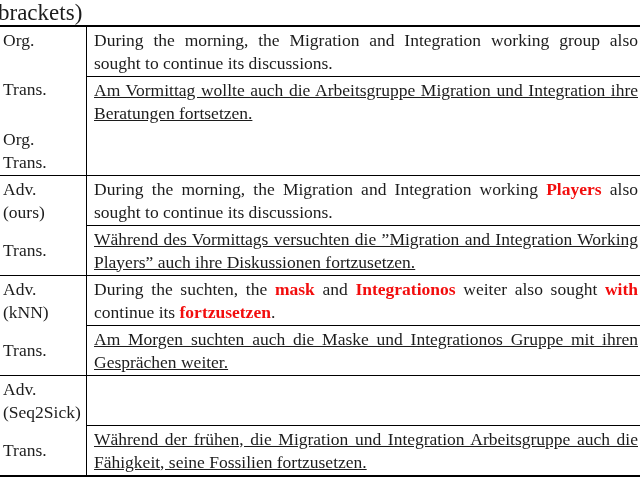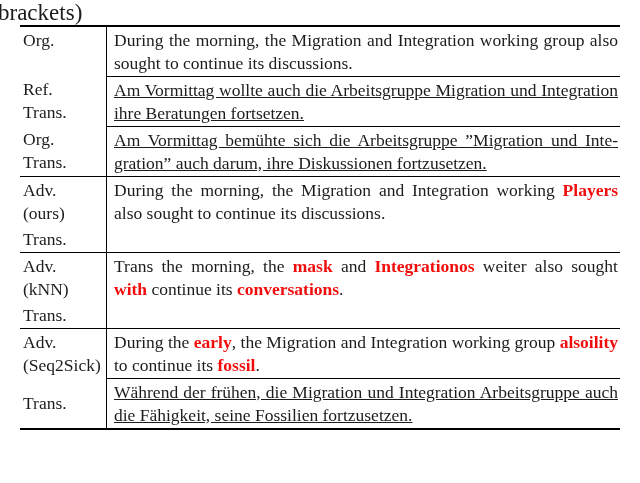--- a/index.html
+++ b/index.html
@@ -8,21 +8,21 @@
   body {
     width:640px; height:483px; overflow:hidden;
     background:#ffffff; color:var(--ink);
     font-family:"Liberation Serif", serif;
   }
   .caption {
     font-size:23px; line-height:25px; height:25px;
     margin-left:-2px; white-space:nowrap;
   }
   .adv-table {
-    margin:0 20px;
+    margin:0 0;
     border-top:2.5px solid var(--rule);
     border-bottom:2.5px solid var(--rule);
     font-size:17.5px; line-height:23px;
   }
   .row { display:flex; align-items:stretch; }
   .row.group-start { border-top:1.5px solid var(--rule); }
   .label-cell {
     flex:0 0 87px; width:87px;
     border-right:1px solid var(--rule);
     padding:1.5px 2px 1.5px 3px;
@@ -49,62 +49,61 @@
 
   <div class="adv-table" id="adv-table">
       <div class="row">
         <div class="label-cell v-top">
           <div>Org.</div>
         </div>
         <div class="text-cell"><span>During the morning, the Migration and Integration working group also sought to continue its discussions.</span></div>
       </div>
       <div class="row">
         <div class="label-cell v-top">
-          <div>Ref.</div>
           <div>Trans.</div>
         </div>
         <div class="text-cell"><span>Am Vormittag wollte auch die Arbeitsgruppe Migration und Integra­tion ihre Beratungen fortsetzen.</span></div>
       </div>
       <div class="row">
         <div class="label-cell v-top">
           <div>Org.</div>
           <div>Trans.</div>
         </div>
-        <div class="text-cell"><span>Am Vormittag bemühte sich die Arbeitsgruppe ”Migration und Inte­gration” auch darum, ihre Diskussionen fortzusetzen.</span></div>
       </div>
       <div class="row group-start">
         <div class="label-cell v-top">
           <div>Adv.</div>
           <div>(ours)</div>
         </div>
         <div class="text-cell"><span>During the morning, the Migration and Integration working </span><span class="red">Players</span><span> also sought to continue its discussions.</span></div>
       </div>
       <div class="row">
         <div class="label-cell v-center">
           <div>Trans.</div>
         </div>
+        <div class="text-cell"><span>Während des Vormittags versuchten die ”Migration and Integration Working Players” auch ihre Diskussionen fortzusetzen.</span></div>
       </div>
       <div class="row group-start">
         <div class="label-cell v-top">
           <div>Adv.</div>
           <div>(kNN)</div>
         </div>
-        <div class="text-cell"><span>Trans the morning, the </span><span class="red">mask</span><span> and </span><span class="red">Integrationos</span><span> weiter also sought </span><span class="red">with</span><span> continue its </span><span class="red">conversations</span><span>.</span></div>
+        <div class="text-cell"><span>During the suchten, the </span><span class="red">mask</span><span> and </span><span class="red">Integrationos</span><span> weiter also sought </span><span class="red">with</span><span> continue its </span><span class="red">fortzusetzen</span><span>.</span></div>
       </div>
       <div class="row">
         <div class="label-cell v-center">
           <div>Trans.</div>
         </div>
+        <div class="text-cell"><span>Am Morgen suchten auch die Maske und Integrationos Gruppe mit ihren Gesprächen weiter.</span></div>
       </div>
       <div class="row group-start">
         <div class="label-cell v-top">
           <div>Adv.</div>
           <div>(Seq2Sick)</div>
         </div>
-        <div class="text-cell"><span>During the </span><span class="red">early</span><span>, the Migration and Integration working group </span><span class="red">alsoility</span><span> to continue its </span><span class="red">fossil</span><span>.</span></div>
       </div>
       <div class="row">
         <div class="label-cell v-center">
           <div>Trans.</div>
         </div>
         <div class="text-cell"><span>Während der frühen, die Migration und Integration Arbeitsgruppe auch die Fähigkeit, seine Fossilien fortzusetzen.</span></div>
       </div>
     </div>
 </div>
 

